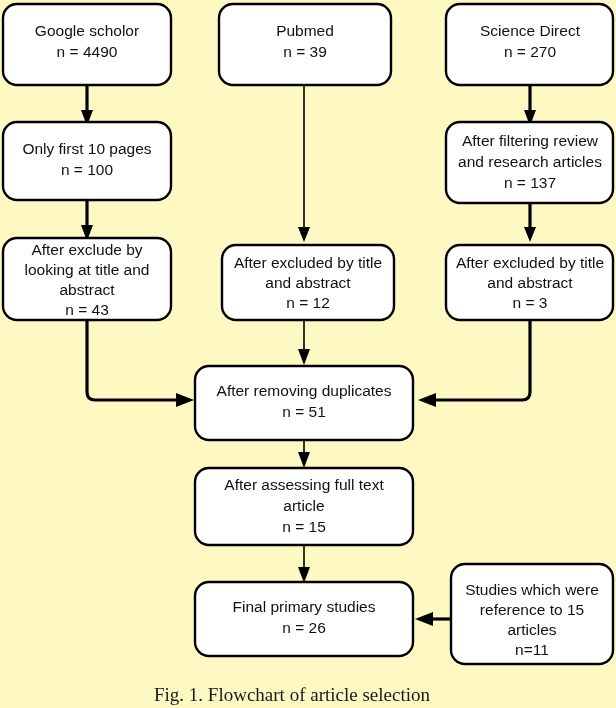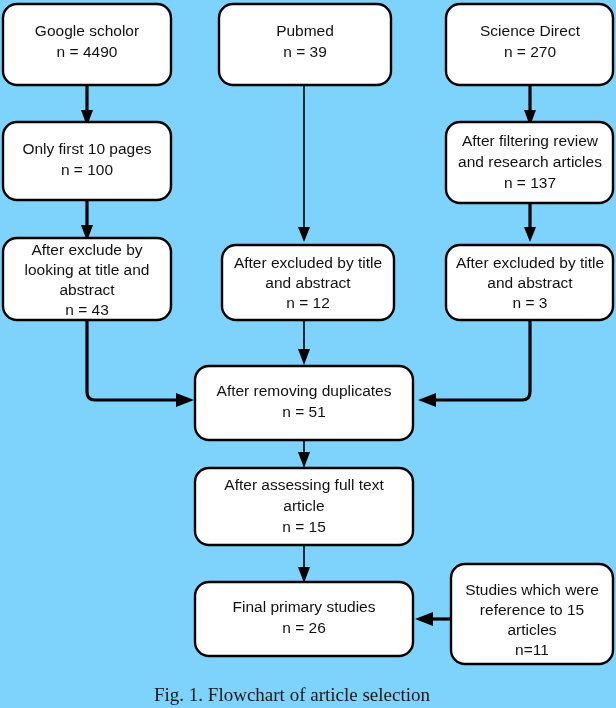--- a/index.html
+++ b/index.html
@@ -10,21 +10,21 @@
   body {
     width: 616px;
     height: 708px;
     overflow: hidden;
     font-family: "Liberation Sans", sans-serif;
   }
   #figure-root {
     position: relative;
     width: 616px;
     height: 708px;
-    background: #7dd3fc;
+    background: #fef9c3;
   }
   svg#flowchart {
     display: block;
     width: 616px;
     height: 708px;
   }
   .node-box {
     fill: #ffffff;
     stroke: #000000;
     stroke-width: 2.4;

